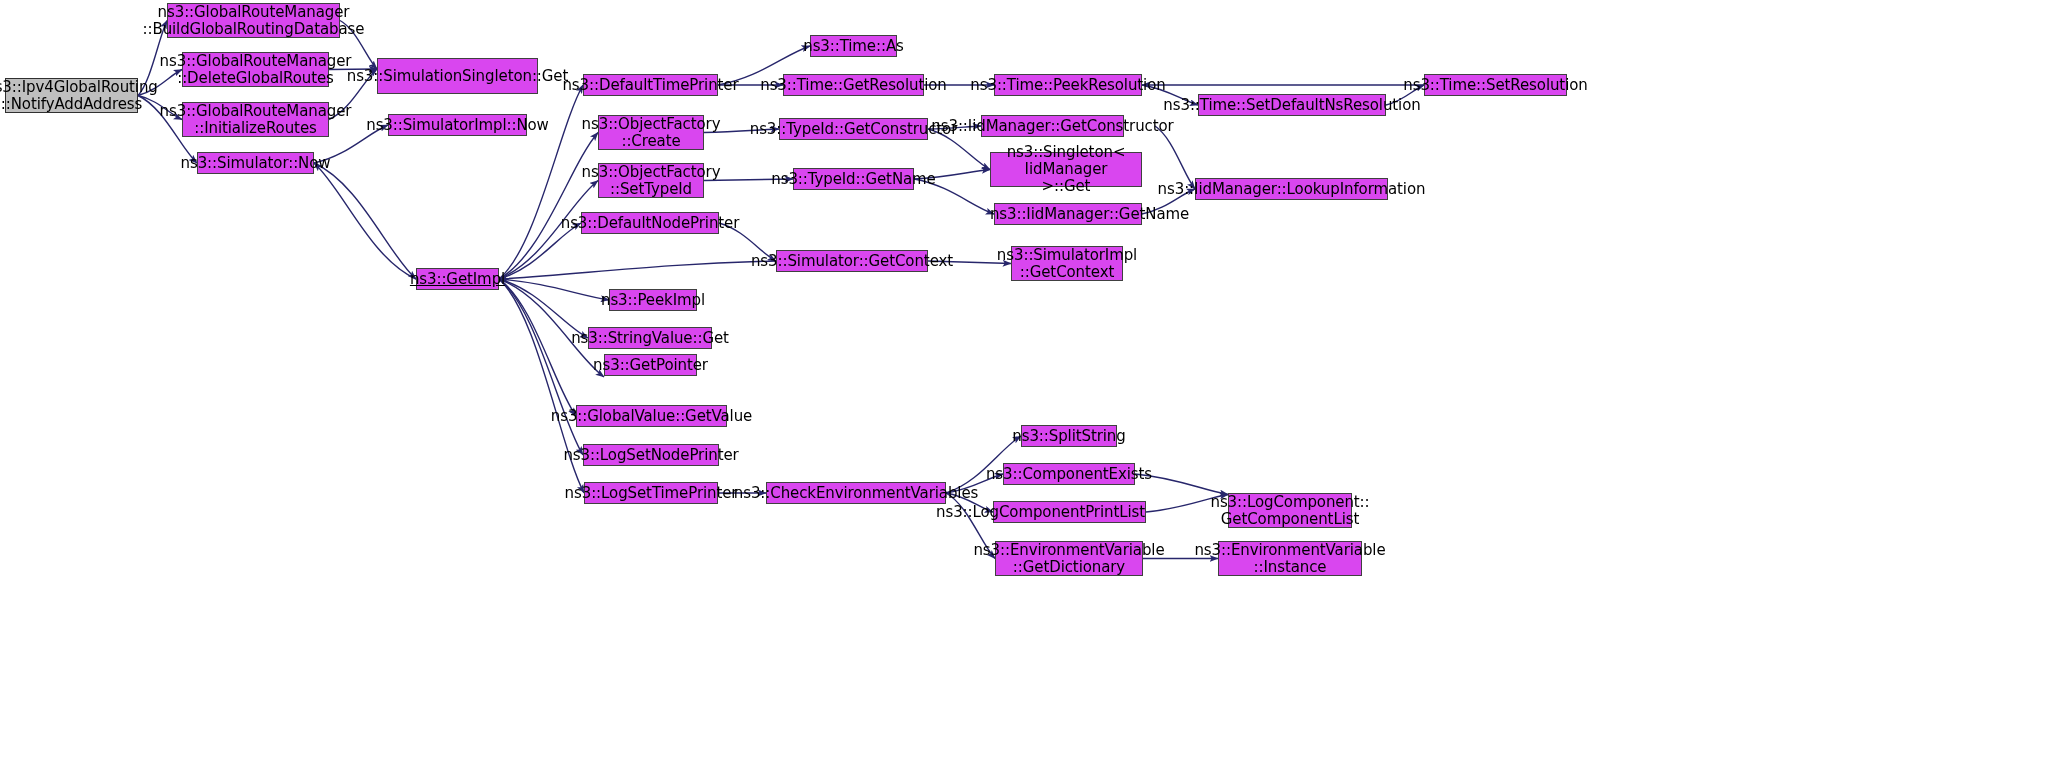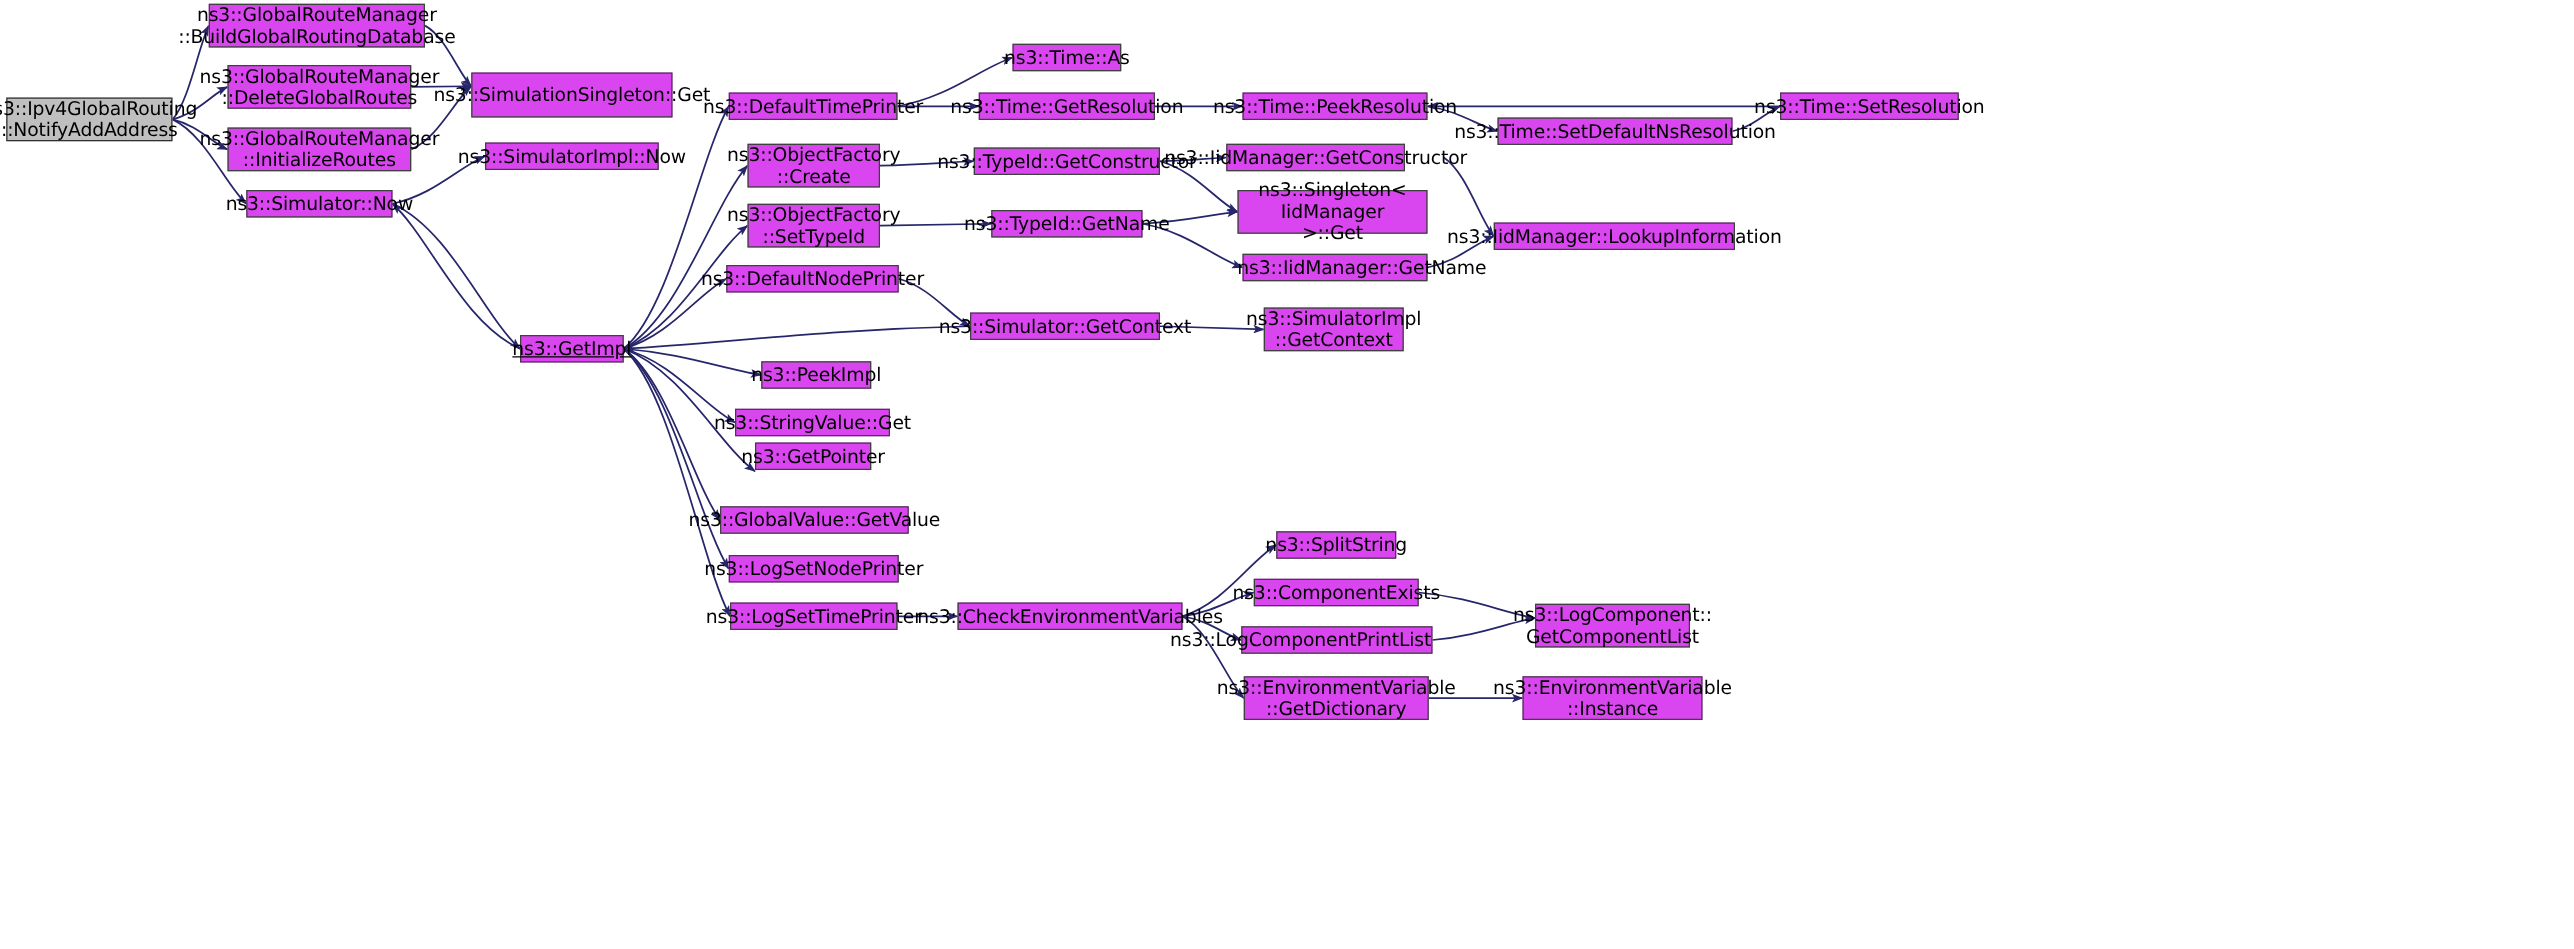--- a/index.html
+++ b/index.html
@@ -140,19 +140,19 @@
       <div class="node" style="left: 994px; top: 203px; width: 148px; height: 22px; padding-left: 43px;"><span>ns3::IidManager::GetName</span></div>
       <div class="node" style="left: 1011px; top: 246px; width: 112px; height: 35px;"><span>ns3::SimulatorImpl
 ::GetContext</span></div>
       <div class="node" style="left: 1021px; top: 425px; width: 96px; height: 22px;"><span>ns3::SplitString</span></div>
       <div class="node" style="left: 1003px; top: 463px; width: 132px; height: 22px;"><span>ns3::ComponentExists</span></div>
       <div class="node" style="left: 993px; top: 501px; width: 153px; height: 22px; justify-content: flex-end;"><span>ns3::LogComponentPrintList</span></div>
       <div class="node" style="left: 995px; top: 541px; width: 148px; height: 35px;"><span>ns3::EnvironmentVariable
 ::GetDictionary</span></div>
       <div class="node" style="left: 1198px; top: 94px; width: 188px; height: 22px;"><span>ns3::Time::SetDefaultNsResolution</span></div>
       <div class="node" style="left: 1195px; top: 178px; width: 193px; height: 22px;"><span>ns3::IidManager::LookupInformation</span></div>
-      <div class="node" style="left: 1228px; top: 483px; width: 124px; height: 35px;"><span>ns3::LogComponent::
+      <div class="node" style="left: 1228px; top: 493px; width: 124px; height: 35px;"><span>ns3::LogComponent::
 GetComponentList</span></div>
       <div class="node" style="left: 1218px; top: 541px; width: 144px; height: 35px;"><span>ns3::EnvironmentVariable
 ::Instance</span></div>
       <div class="node" style="left: 1424px; top: 74px; width: 143px; height: 22px;"><span>ns3::Time::SetResolution</span></div>
     </div>
 </div>
 
 </body></html>

